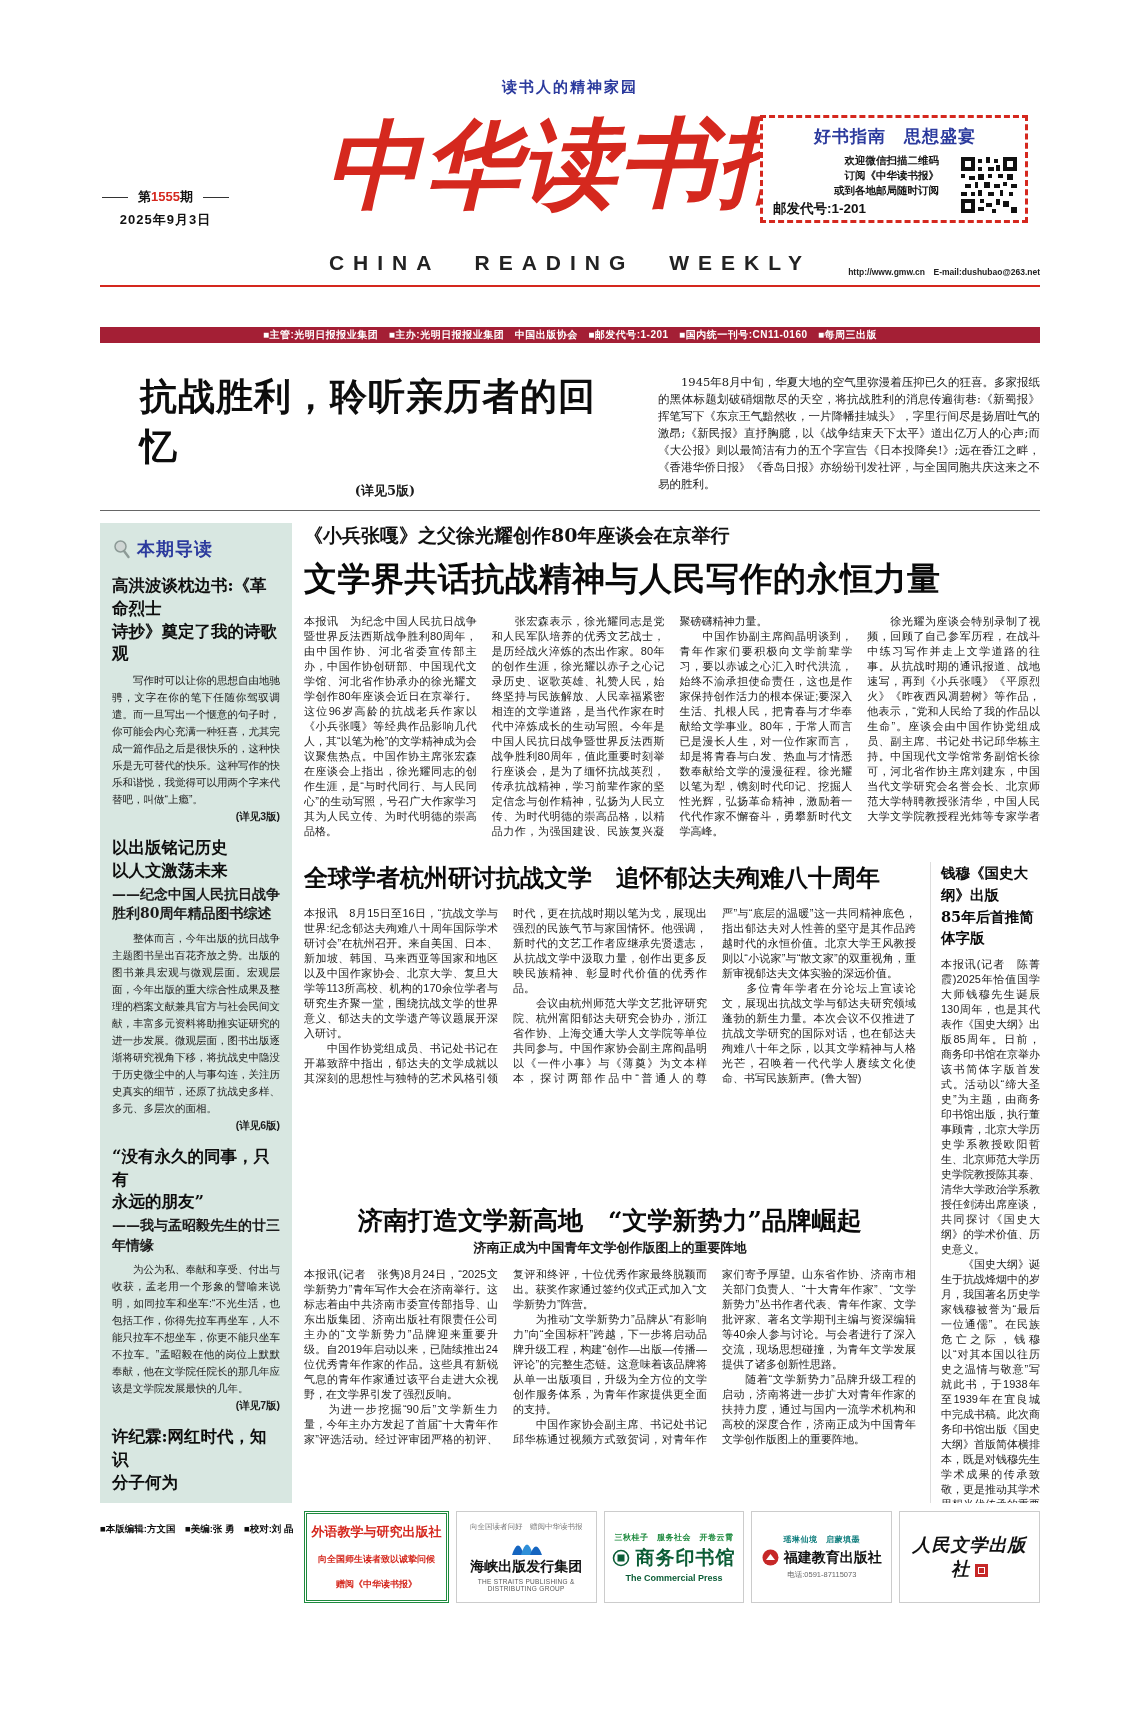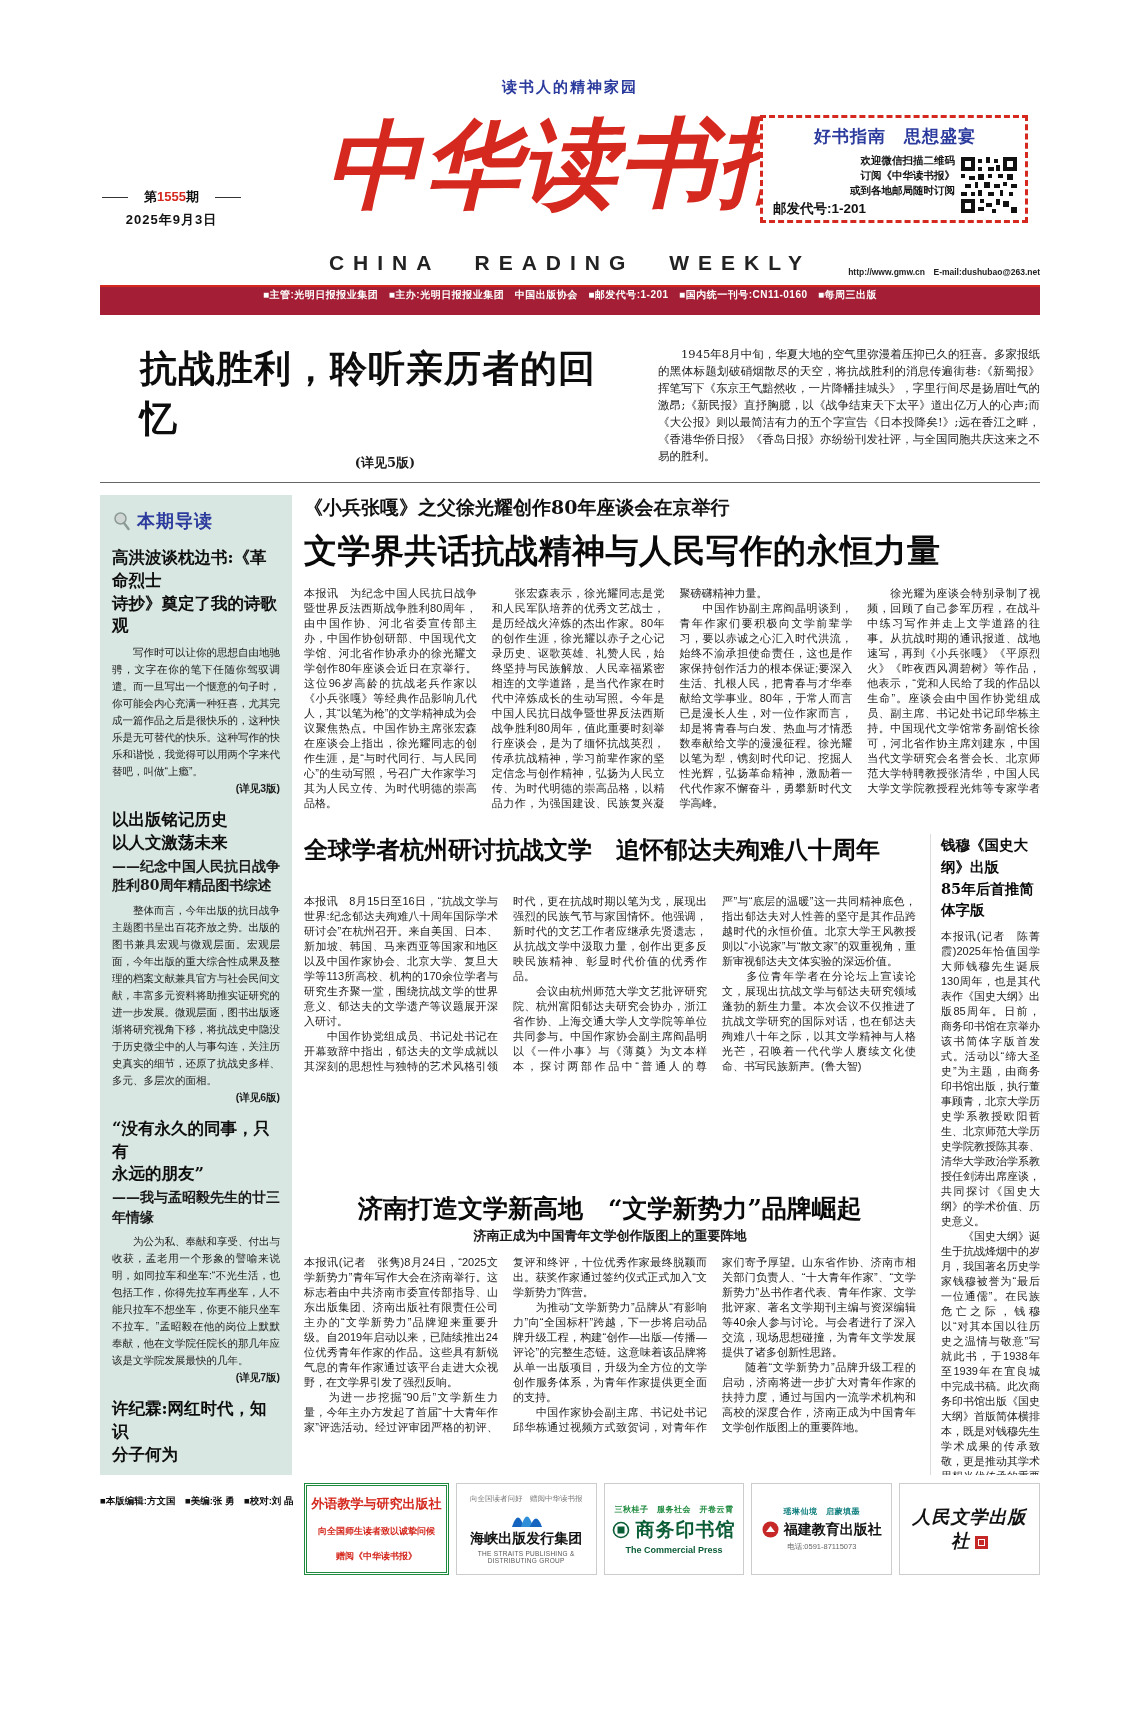--- a/index.html
+++ b/index.html
@@ -14,44 +14,44 @@
   
   .slogan { padding-top:78px; text-align:center; font-size:15px; font-weight:bold; color:#2b3a9d; letter-spacing:2px; }
   .masthead-row { position:relative; height:150px; }
   .masthead {
     position:absolute; left:0; right:0; top:2px; text-align:center;
     font-family:"DejaVu Serif","Liberation Serif",serif;
     font-size:96px; line-height:130px; font-weight:900; font-style:italic;
     color:#d5281e; letter-spacing:2px; transform:rotate(-0.5deg);
   }
   .issue-block { position:absolute; left:2px; bottom:18px; font-size:13px; font-weight:bold; color:#111; }
-  .issue-line { display:flex; align-items:center; gap:16px; }
+  .issue-line { display:flex; align-items:center; gap:10px; }
   .dash { width:26px; height:1px; background:#333; }
   .issue-red { color:#d5281e; }
   .issue-date { margin-top:5px; text-align:center; letter-spacing:1px; }
   .sub-box {
     position:absolute; right:12px; top:18px; width:268px; height:108px;
     border:3px dashed #d5281e; background:#fff; padding:7px 8px 5px 10px;
   }
   .sub-head { color:#2b3a9d; font-weight:900; font-size:17px; letter-spacing:1px; text-align:center; }
-  .sub-row { display:flex; margin-top:5px; gap:6px; align-items:center; }
+  .sub-row { display:flex; margin-top:5px; gap:22px; align-items:center; }
   .sub-lines { flex:1; }
   .sub-lines .s { font-size:10.5px; font-weight:bold; color:#111; text-align:right; line-height:15px; }
   .sub-lines .s-big { font-size:13.5px; font-weight:900; text-align:left; margin-top:3px; }
   .qr { width:56px; height:56px; flex:0 0 auto; }
   .ename-row { position:relative; height:30px; margin-top:2px; }
   .ename {
     position:absolute; left:0; right:0; top:2px; text-align:center;
     font-size:21px; font-weight:600; color:#222; letter-spacing:9px; word-spacing:20px;
   }
   .url-line { position:absolute; right:0; bottom:0; font-size:8.5px; font-weight:bold; color:#222; }
   .redline { height:2px; background:#d5281e; margin-top:6px; }
   .pub-bar {
-    height:28px; background:#a41f35; color:#fff; font-size:10px; font-weight:bold;
-    line-height:16px; text-align:center; letter-spacing:0.5px;
+    height:16px; background:#a41f35; color:#fff; font-size:10px; font-weight:bold;
+    line-height:16px; text-align:center; letter-spacing:0.5px;margin-top:40px;
   }
 
   
   .lead { display:flex; padding:29px 0 10px 0; border-bottom:1px solid #666; }
   .lead-left { width:530px; padding-left:40px; }
   .lead-left h2 { font-family:"DejaVu Serif","Liberation Serif",serif; font-size:37px; font-weight:900; letter-spacing:1px; color:#0d0d0d; }
   .lead-ref { margin-top:10px; text-align:center; font-size:13px; font-weight:bold; font-family:"DejaVu Serif","Liberation Serif",serif; }
   .lead-right { flex:1; padding-left:28px; padding-top:2px; }
   .lead-right p { font-size:11.5px; line-height:17px; text-align:justify; text-indent:2em; color:#222; font-family:"DejaVu Serif","Liberation Serif",serif; }
 
@@ -68,21 +68,21 @@
   .sb-footer-line { width:300px; font-size:9.5px; font-weight:bold; color:#111; white-space:nowrap; padding-top:12px; }
 
   .content { flex:1; height:100%; overflow:hidden; }
   .kicker { font-family:"DejaVu Serif","Liberation Serif",serif; font-size:19px; font-weight:700; color:#111; }
   .a1-head { font-family:"DejaVu Serif","Liberation Serif",serif; font-size:33px; font-weight:900; letter-spacing:0.5px; margin:8px 0 12px 0; color:#0a0a0a; }
   .a1-body { column-count:4; column-gap:15px; height:232px; overflow:hidden; }
   .body-txt { font-size:11px; line-height:15px; text-align:justify; color:#1c1c1c; white-space:pre-line; }
 
   .row2 { display:flex; gap:14px; margin-top:16px; }
   .left-col { width:612px; }
-  .a2-head { font-family:"DejaVu Serif","Liberation Serif",serif; font-size:24px; font-weight:900; margin-bottom:28px; color:#0a0a0a; }
+  .a2-head { font-family:"DejaVu Serif","Liberation Serif",serif; font-size:24px; font-weight:900; margin-bottom:12px; color:#0a0a0a; }
   .a2-body { column-count:3; column-gap:15px; height:282px; overflow:hidden; }
 
   .a4 { margin-top:16px; }
   .a4-head { font-family:"DejaVu Serif","Liberation Serif",serif; font-size:25px; font-weight:900; text-align:center; color:#0a0a0a; }
   .a4-sub { font-family:"DejaVu Serif","Liberation Serif",serif; font-size:13px; font-weight:900; text-align:center; margin-top:7px; }
   .a4-sub2 { font-family:"DejaVu Serif","Liberation Serif",serif; font-size:13px; font-weight:900; text-align:center; margin-top:2px; margin-bottom:10px; }
   .a4-body { column-count:3; column-gap:15px; height:228px; overflow:hidden; }
 
   .a3 { flex:1; border-left:1px solid #ddd; padding-left:10px; }
   .a3-head { font-family:"DejaVu Serif","Liberation Serif",serif; font-size:14.5px; font-weight:900; line-height:1.5; white-space:pre-line; color:#0a0a0a; margin-bottom:8px; }

